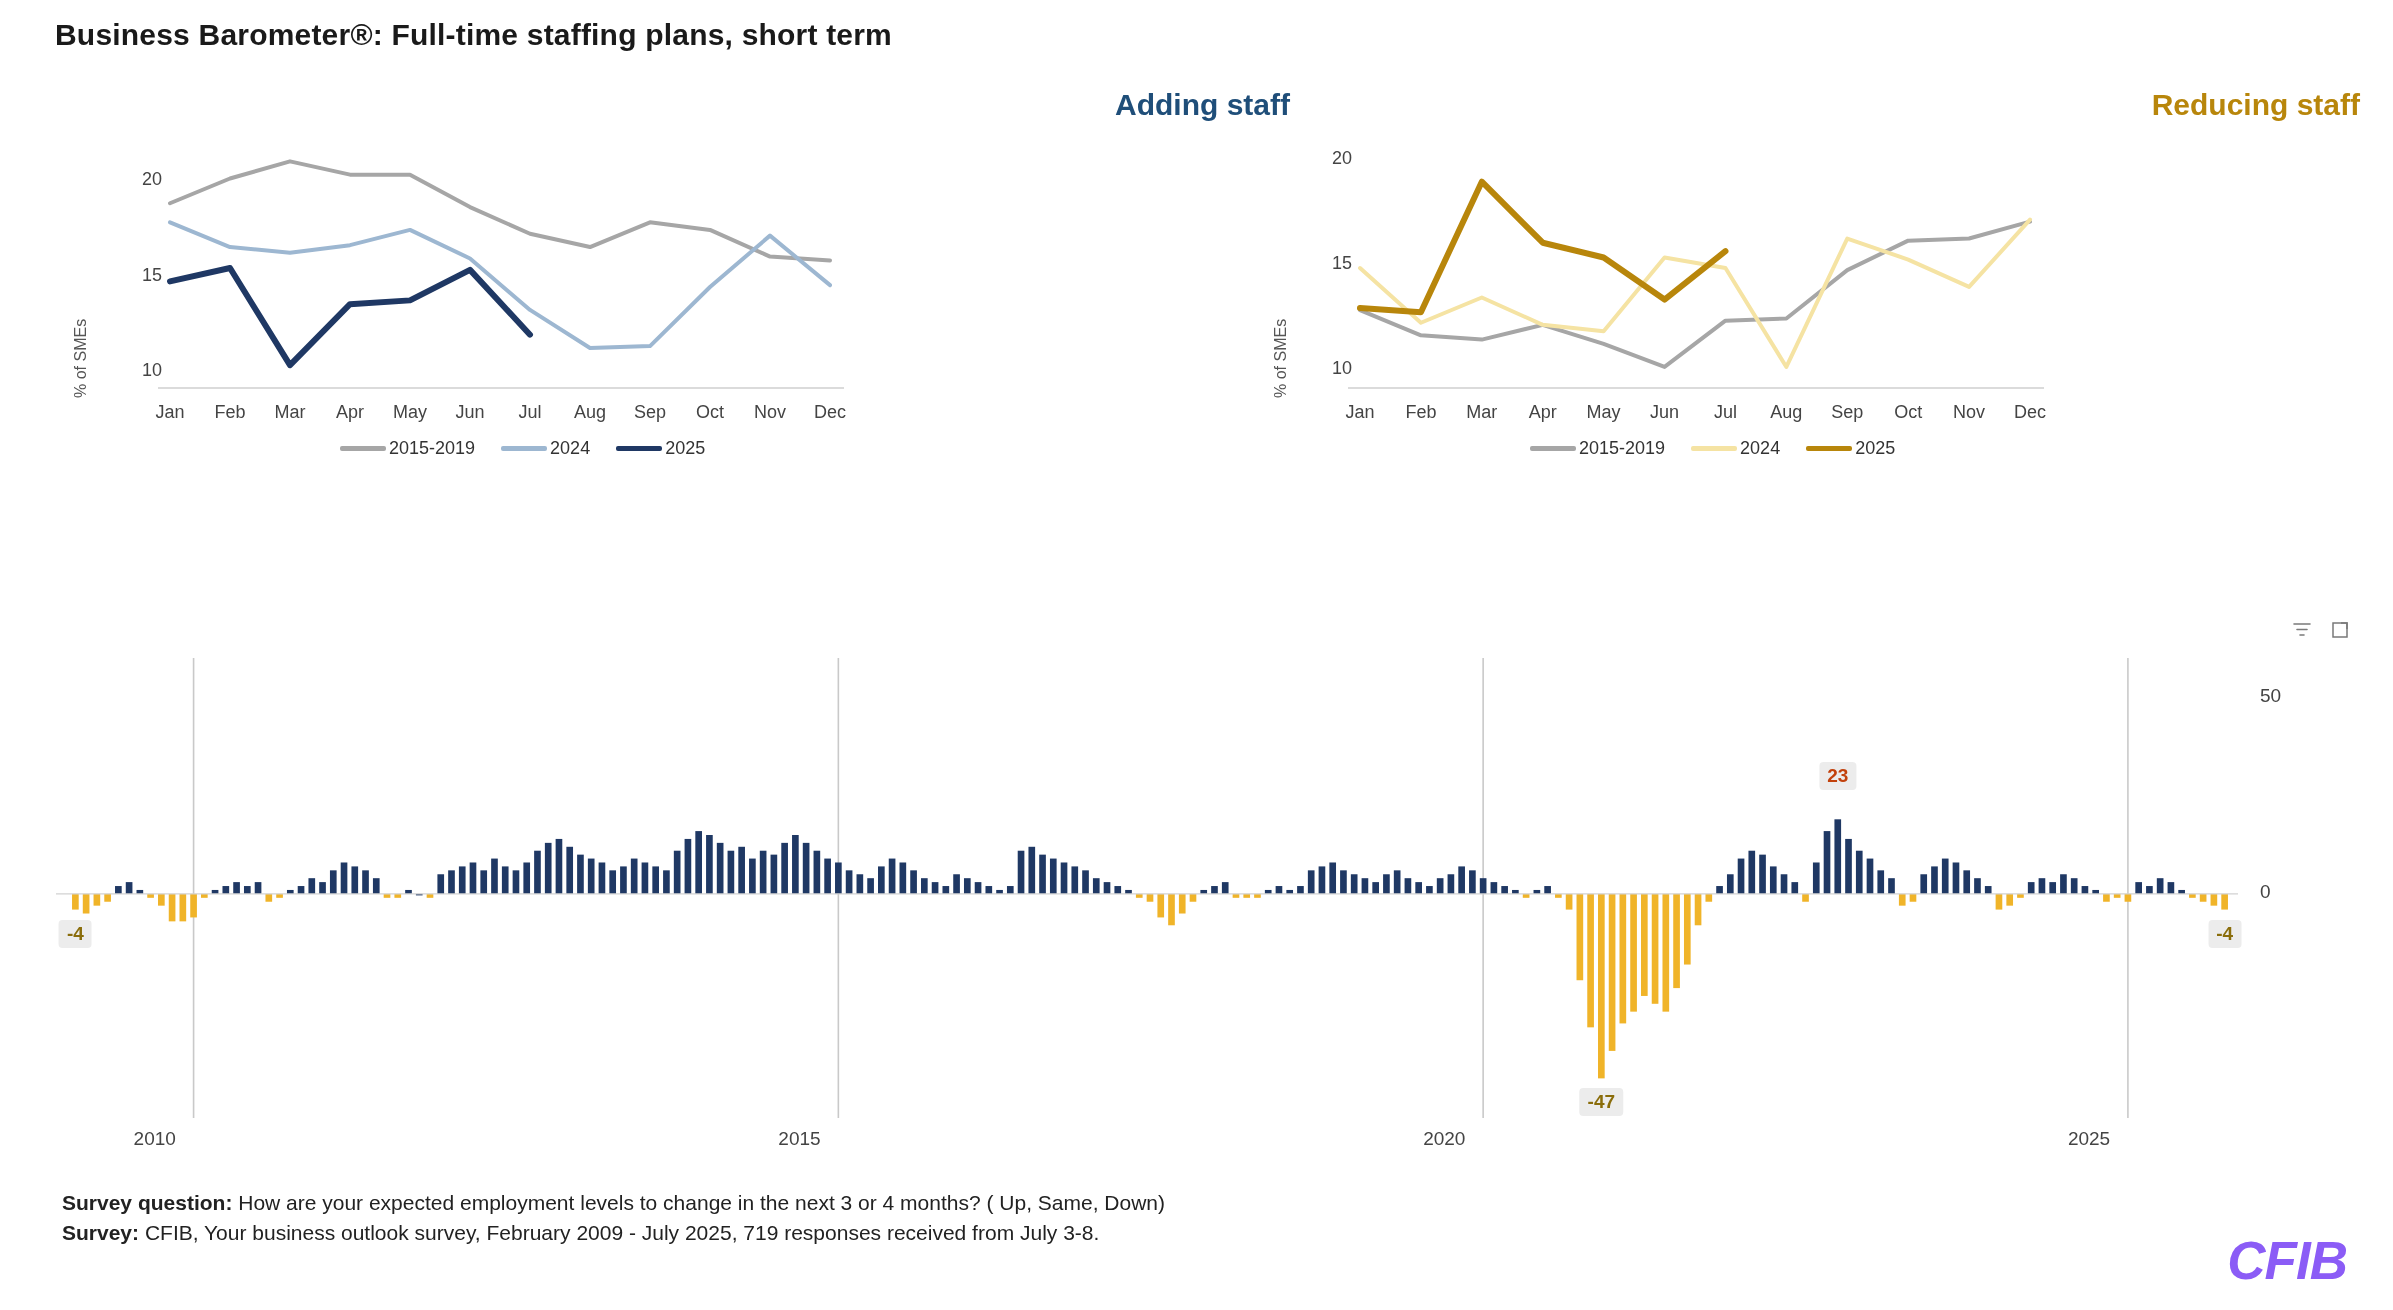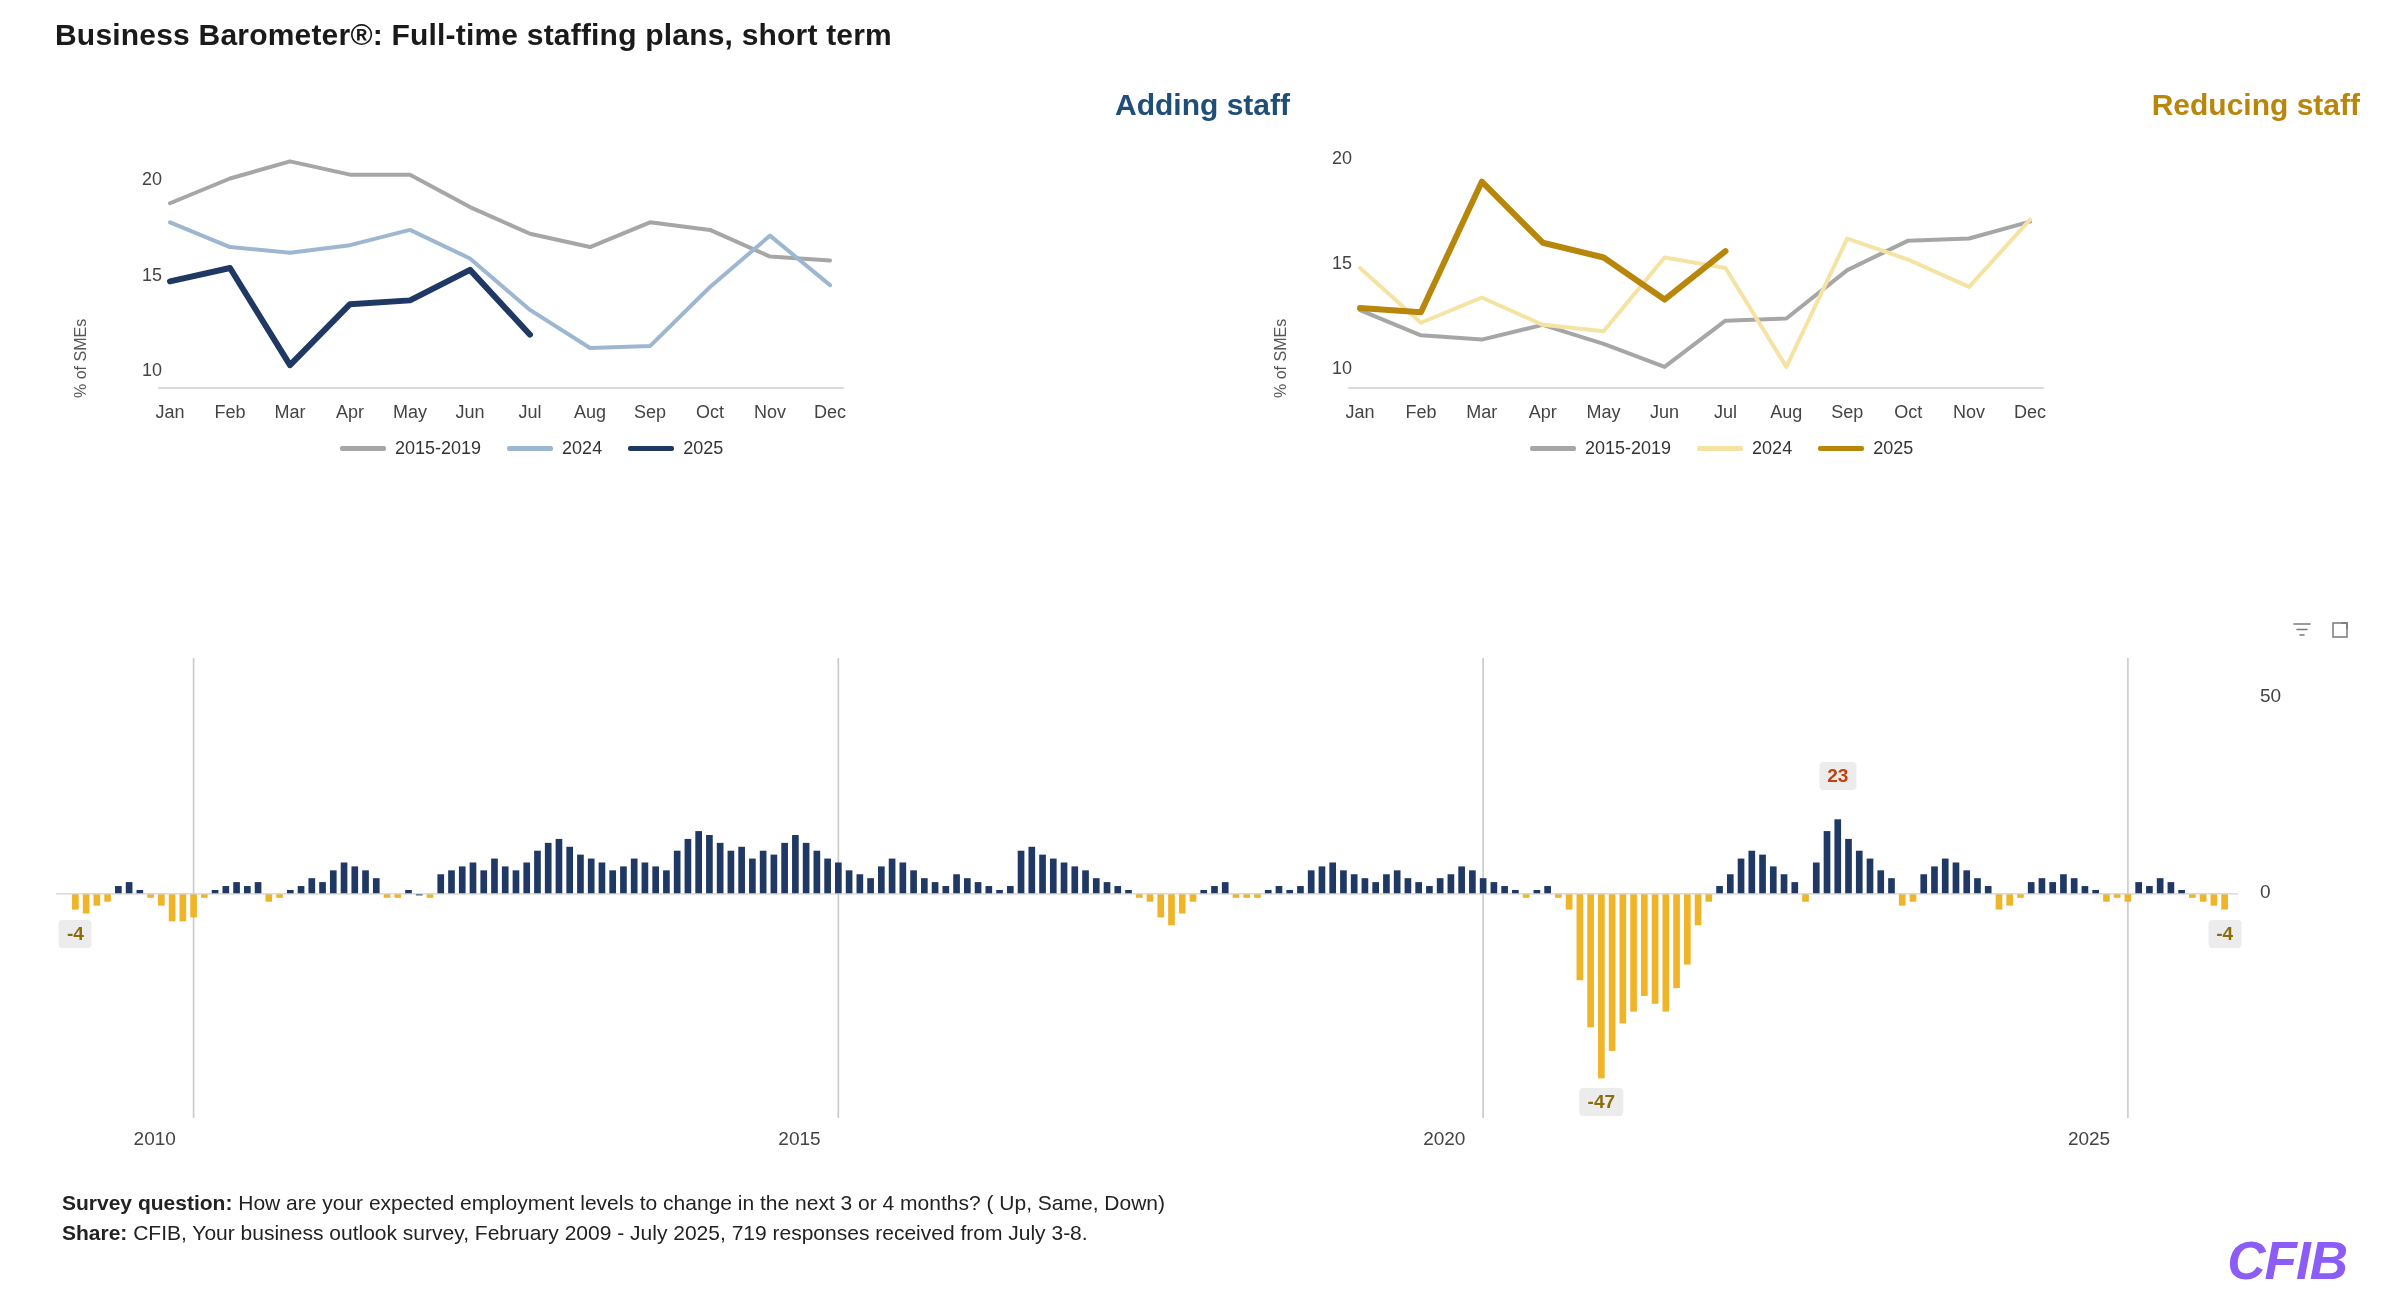--- a/index.html
+++ b/index.html
@@ -45,21 +45,21 @@
   .tick-y {
     position:absolute; font-size:18px; color:#444; text-align:right;
     width:60px;
   }
 
   
   .legend {
     position:absolute; display:flex; gap:26px; align-items:center;
     font-size:18px; color:#333;
   }
-  .legend-item { display:flex; align-items:center; gap:9px; }
+  .legend-item { display:flex; align-items:center; gap:3px; }
   .legend-swatch { display:block; width:46px; height:5px; border-radius:2px; }
 
   
   #panel-net { position:absolute; left:40px; top:610px; width:2310px; height:560px; }
   #net-title {
     position:absolute; top:0; width:1740px; text-align:center;
     font-size:32px; font-weight:bold; color:#4a4a4a;
   }
   .net-tick-y { position:absolute; font-size:19px; color:#444; }
   .net-tick-x { position:absolute; font-size:19px; color:#444; width:120px; margin-left:-60px; font-weight:normal;}
@@ -407,17 +407,17 @@
     <div class="net-tick-y" style="left: 2220px; top: 270.888px;">0</div>
     <div class="net-tick-y" style="left: 2220px; top: 74.6262px;">50</div>
   </div>
 
 <div id="footer">
   <div>
     <b>Survey question:</b>
     <span>How are your expected employment levels to change in the next 3 or 4 months? ( Up, Same, Down)</span>
   </div>
   <div>
-    <b>Share:</b>
+    <b>Survey:</b>
     <span>CFIB, Your business outlook survey, February 2009 - July 2025, 719 responses received from July 3-8.</span>
   </div>
 </div>
 <div id="cfib-logo">CFIB</div>
 
 </body></html>

